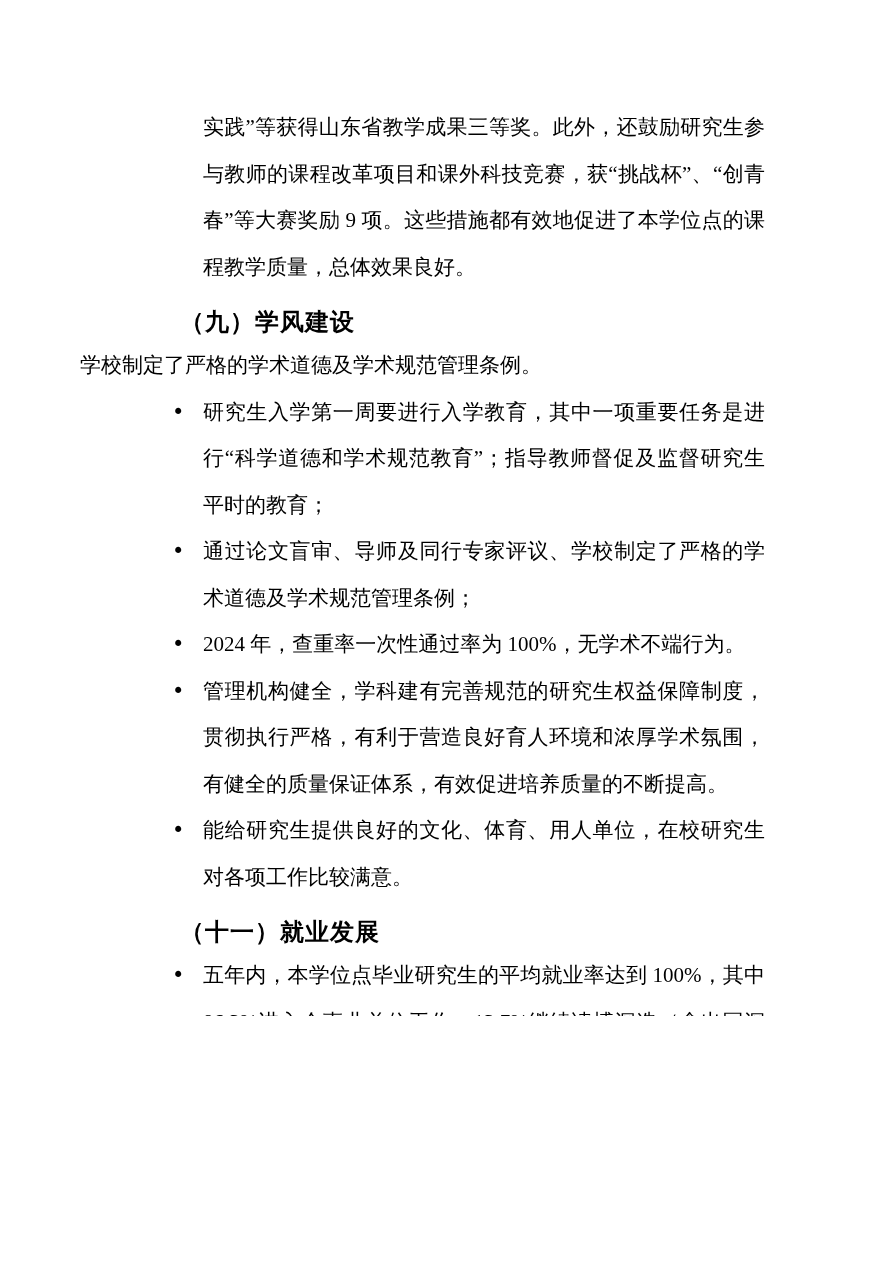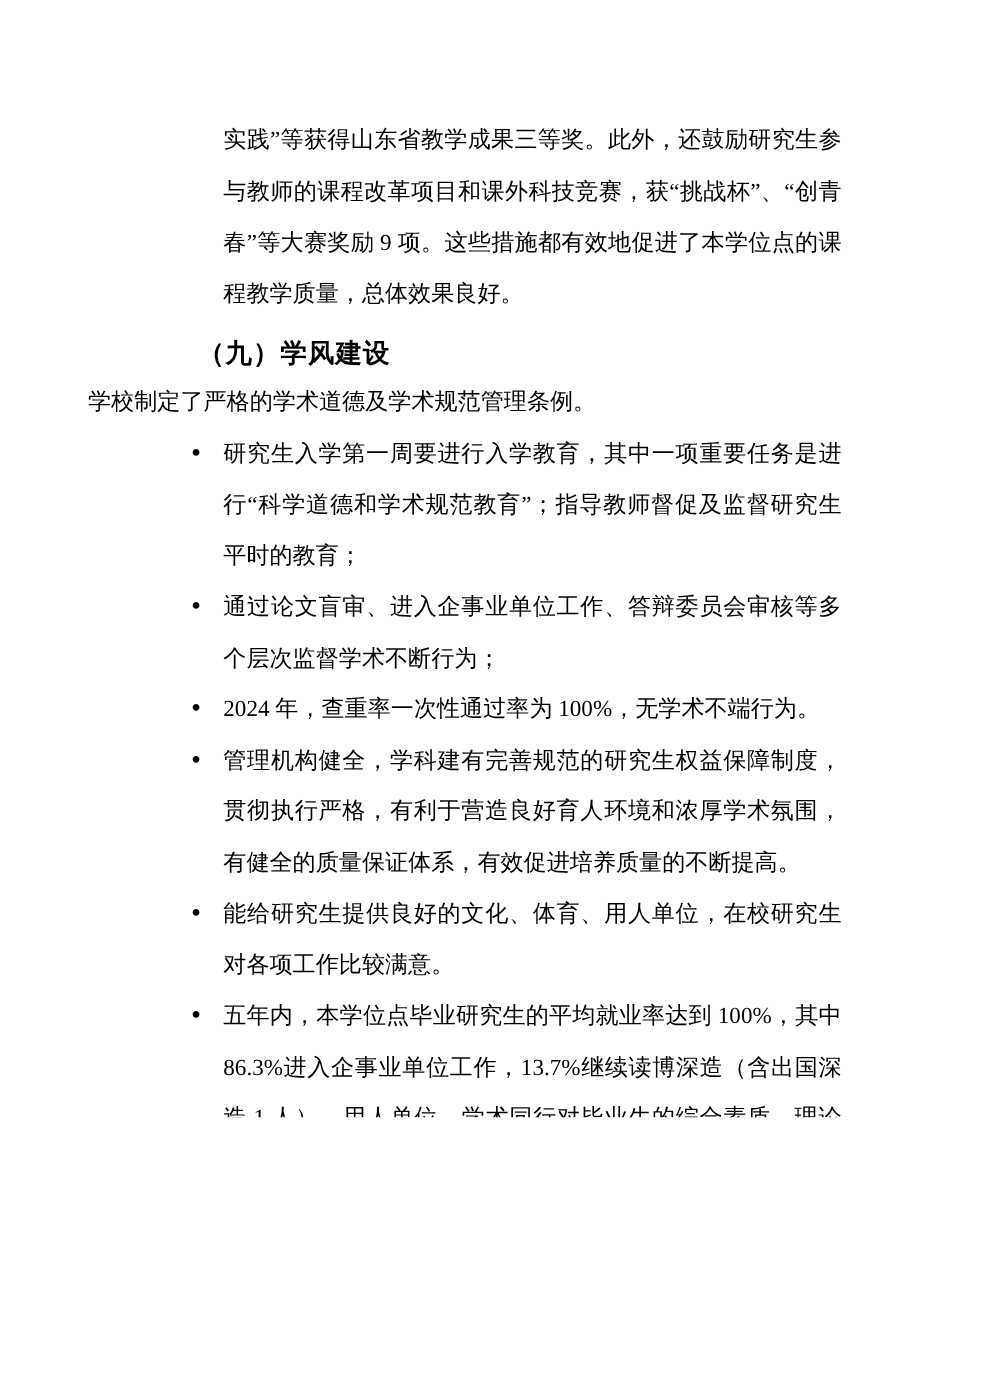--- a/index.html
+++ b/index.html
@@ -83,39 +83,40 @@
 
   <p class="para lead">学校制定了严格的学术道德及学术规范管理条例。</p>
 
   <div class="bullet-item">
     <span class="marker">•</span>
     <span class="bullet-text">研究生入学第一周要进行入学教育，其中一项重要任务是进行“科学道德和学术规范教育”；指导教师督促及监督研究生平时的教育；</span>
   </div>
 
   <div class="bullet-item">
     <span class="marker">•</span>
-    <span class="bullet-text">通过论文盲审、进入企事业单位工作、答辩委员会审核等多个层次监督学术不断行为；</span>
+    <span class="bullet-text">通过论文盲审、导师及同行专家评议、学校制定了严格的学术道德及学术规范管理条例；</span>
   </div>
 
   <div class="bullet-item">
     <span class="marker">•</span>
     <span class="bullet-text">2024 年，查重率一次性通过率为 100%，无学术不端行为。</span>
   </div>
 
 
   <div class="bullet-item">
     <span class="marker">•</span>
     <span class="bullet-text">管理机构健全，学科建有完善规范的研究生权益保障制度，贯彻执行严格，有利于营造良好育人环境和浓厚学术氛围，有健全的质量保证体系，有效促进培养质量的不断提高。</span>
   </div>
 
   <div class="bullet-item">
     <span class="marker">•</span>
     <span class="bullet-text">能给研究生提供良好的文化、体育、用人单位，在校研究生对各项工作比较满意。</span>
   </div>
 
+  <h2 class="section-heading">（十一）就业发展</h2>
 
   <div class="bullet-item">
     <span class="marker">•</span>
     <span class="bullet-text">五年内，本学位点毕业研究生的平均就业率达到 100%，其中86.3%进入企事业单位工作，13.7%继续读博深造（含出国深造 1 人）。用人单位、学术同行对毕业生的综合素质、理论基</span>
   </div>
 
   <div class="page-number">21</div>
 
 </div>
 

